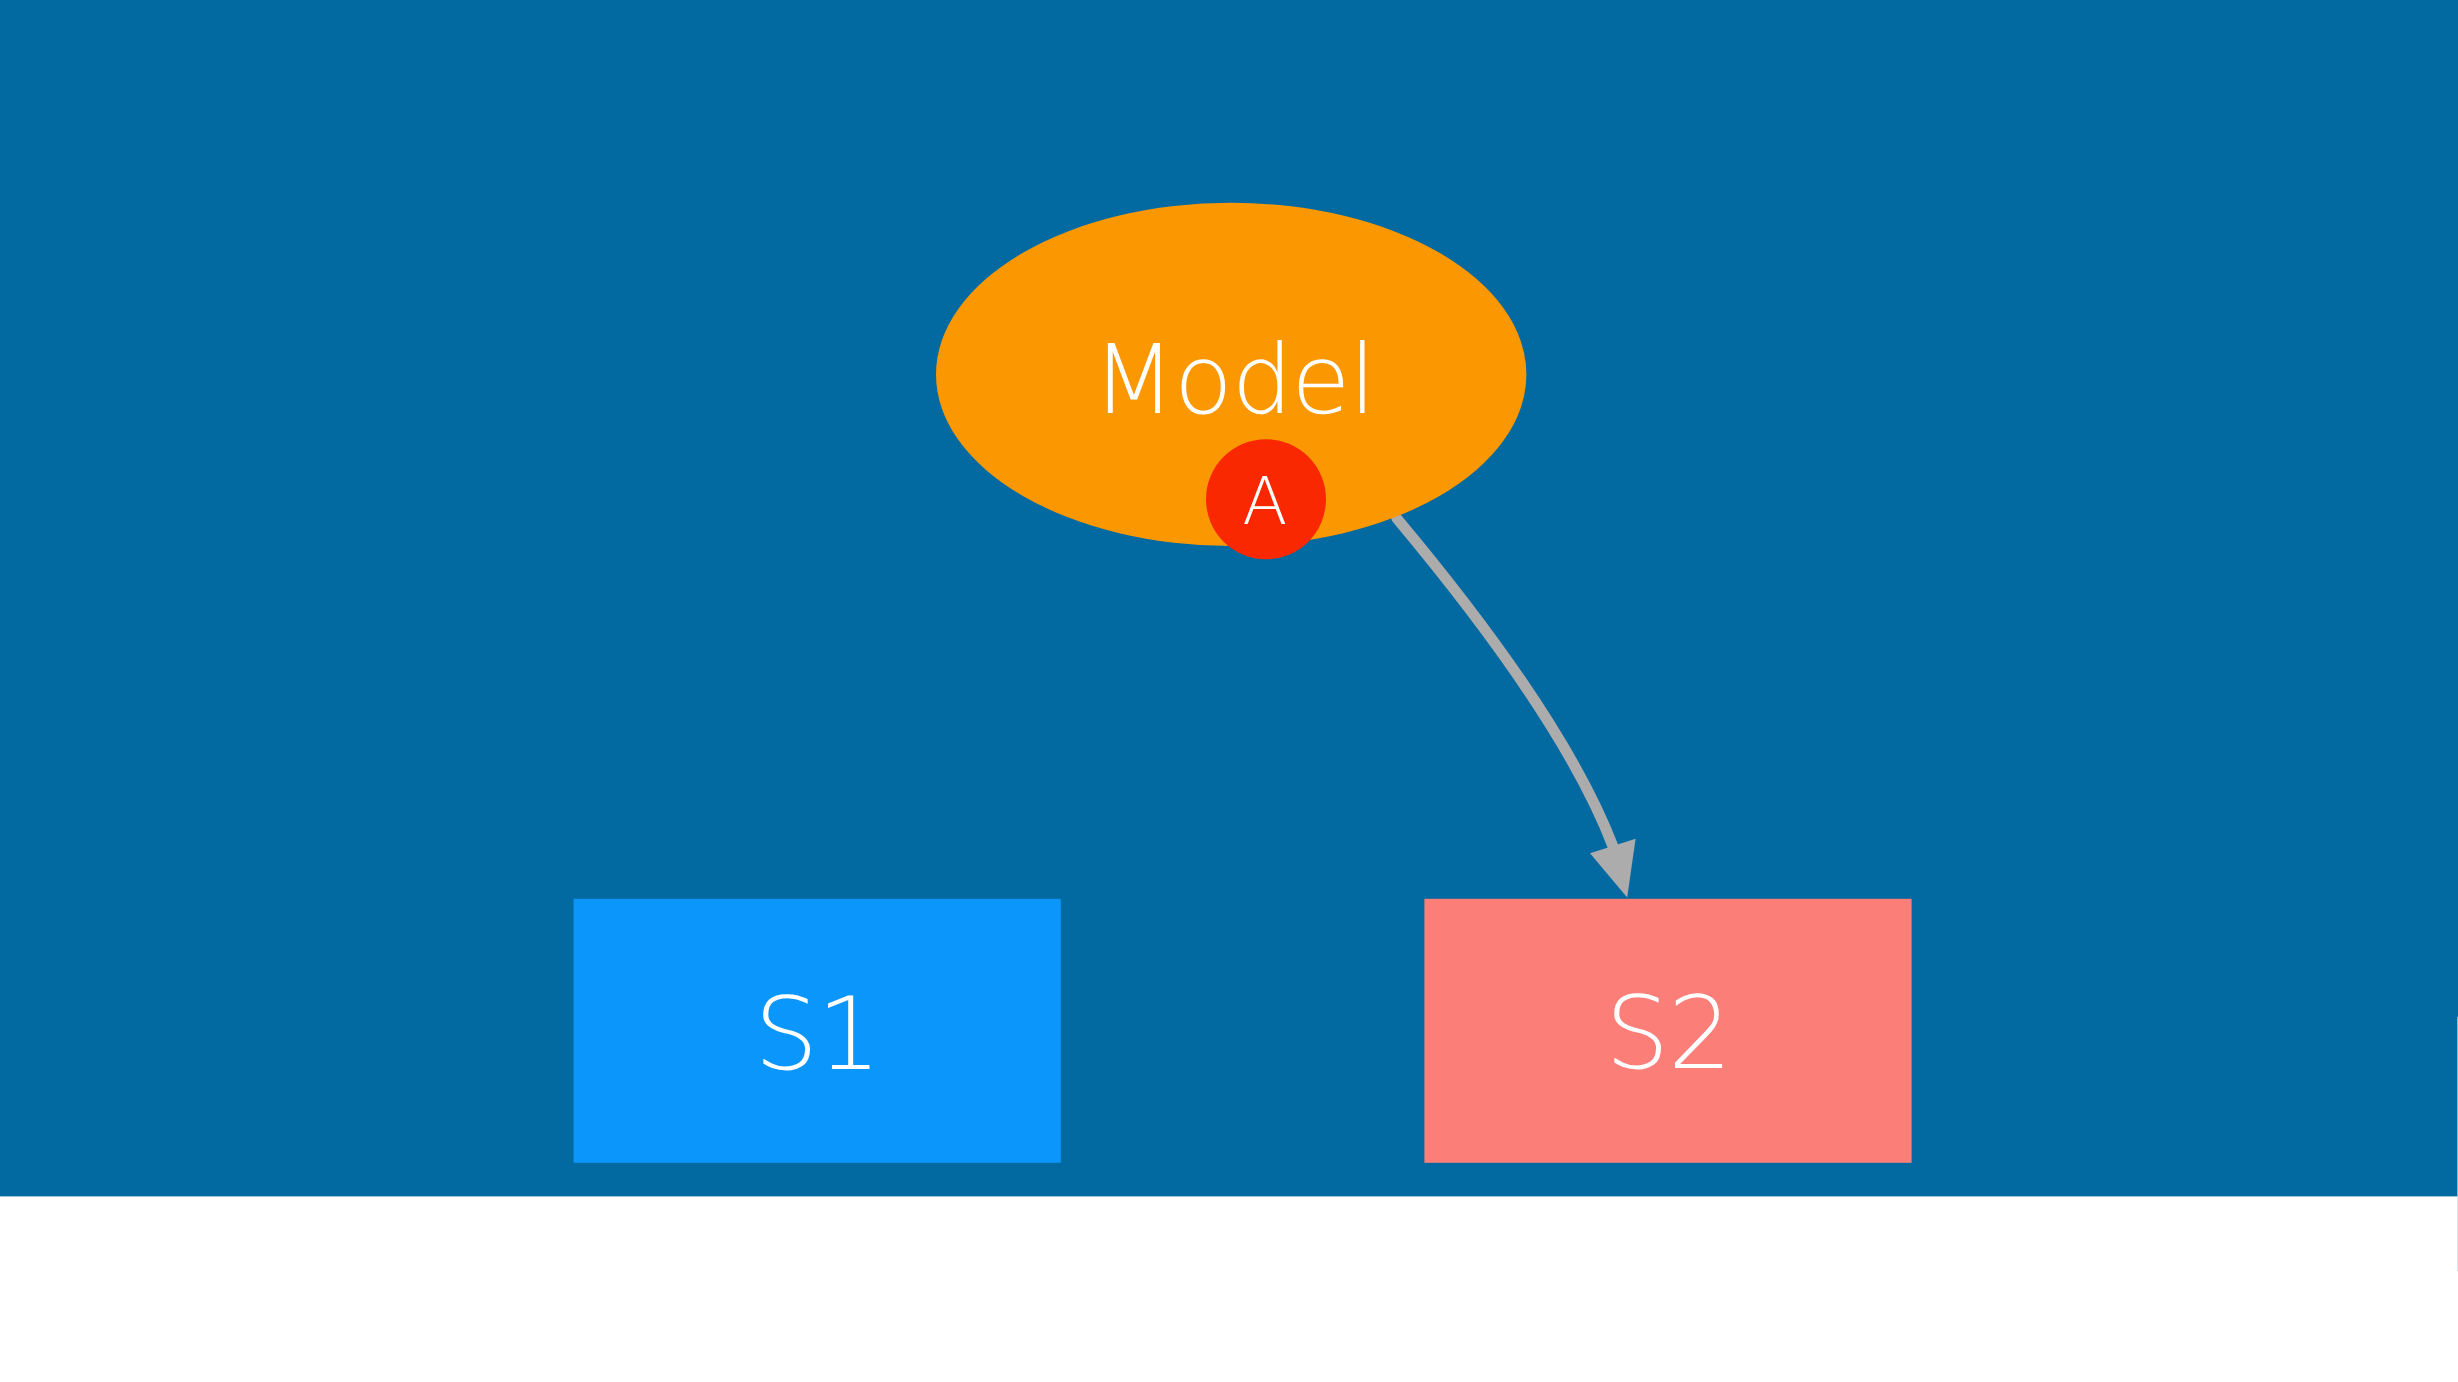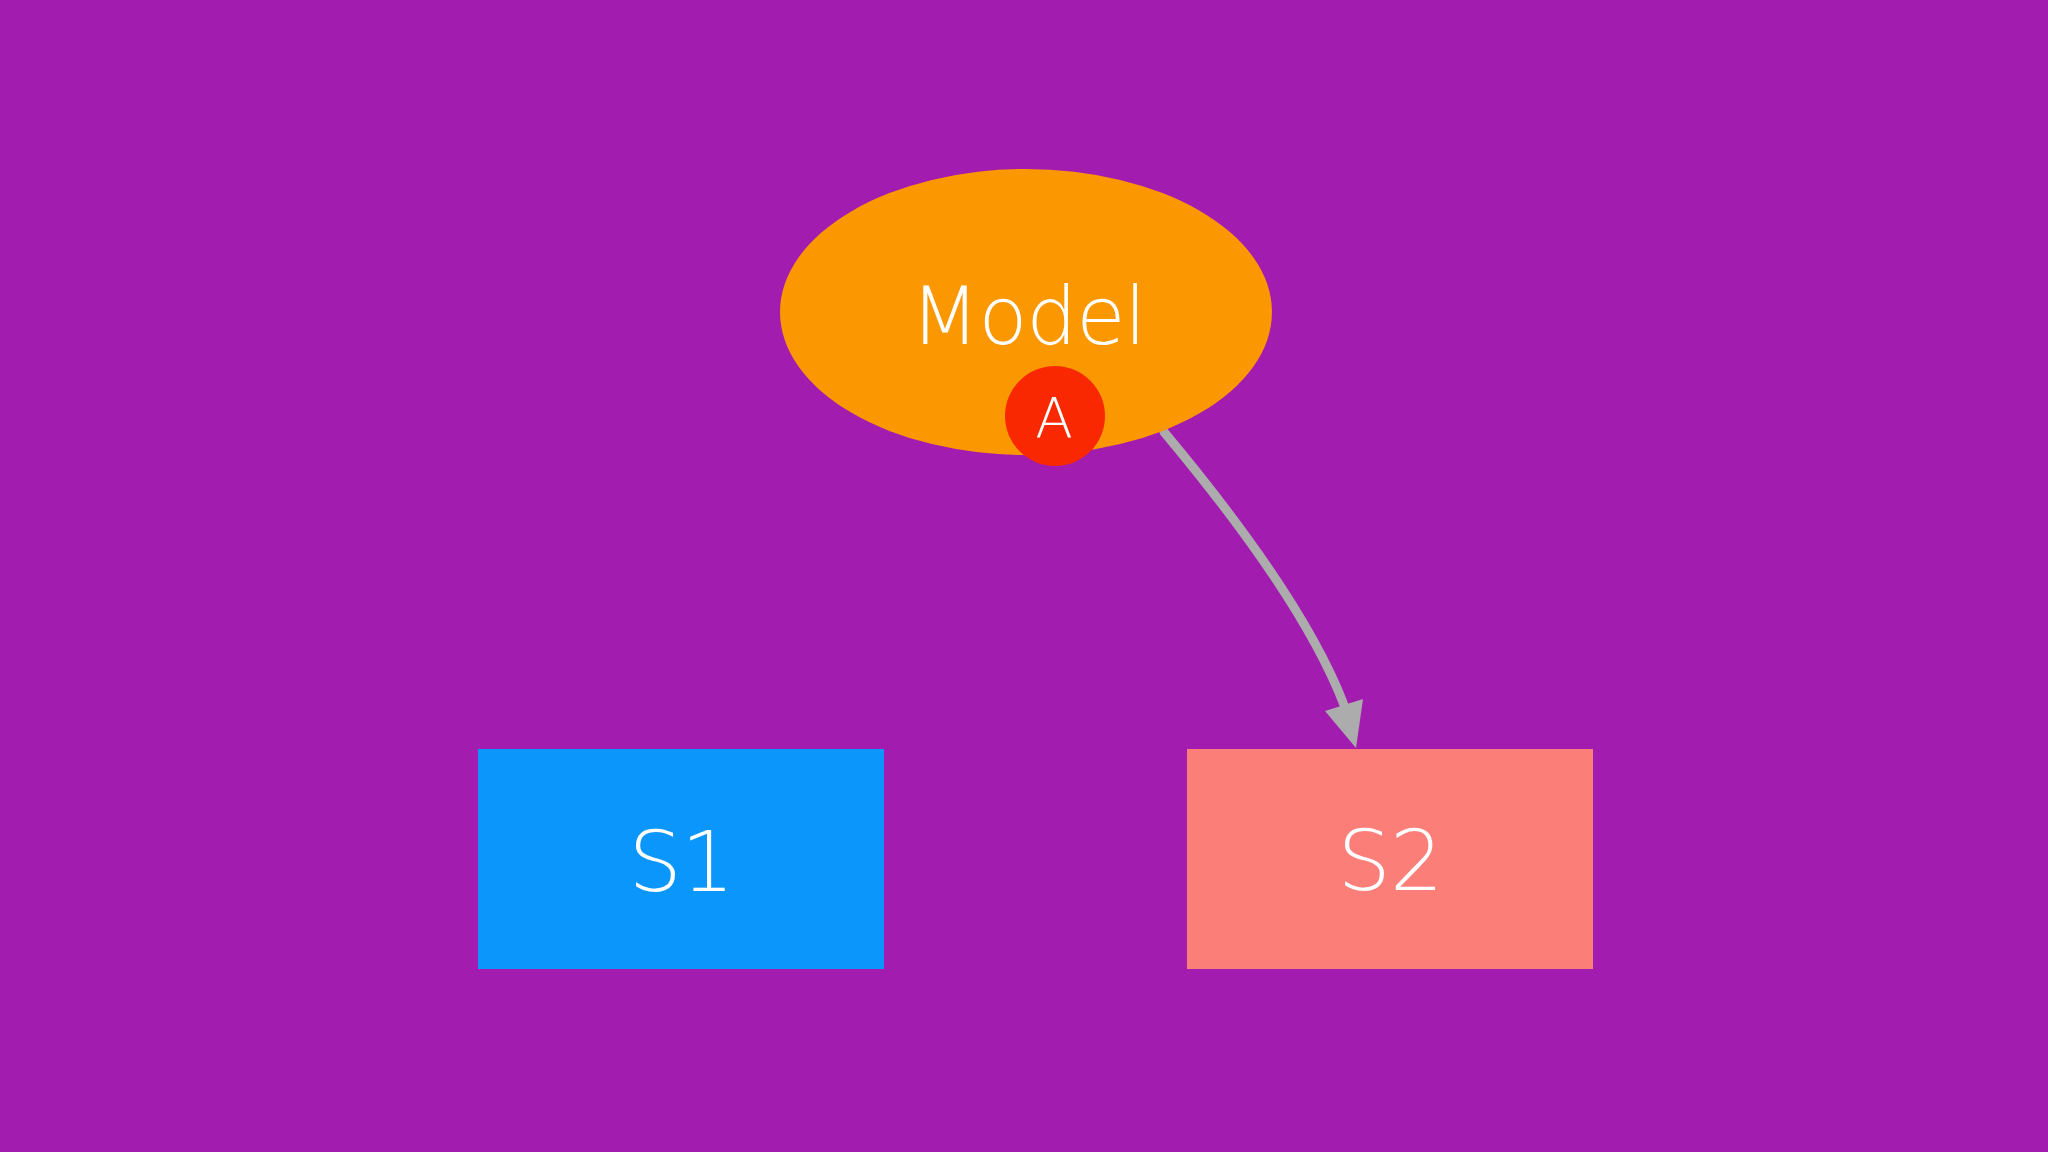--- a/index.html
+++ b/index.html
@@ -6,22 +6,22 @@
     margin: 0;
     padding: 0;
     width: 2048px;
     height: 1152px;
     overflow: hidden;
     background: #FFFFFF;
   }
   .slide {
     position: relative;
     width: 2048px;
-    height: 1152px;
-    background: #a21caf;
+    height: 997px;
+    background: #0369a1;
   }
   svg.diagram {
     position: absolute;
     left: 0;
     top: 0;
     display: block;
   }
   .node-label {
     font-family: "DejaVu Sans", "Liberation Sans", sans-serif;
     font-weight: 200;

